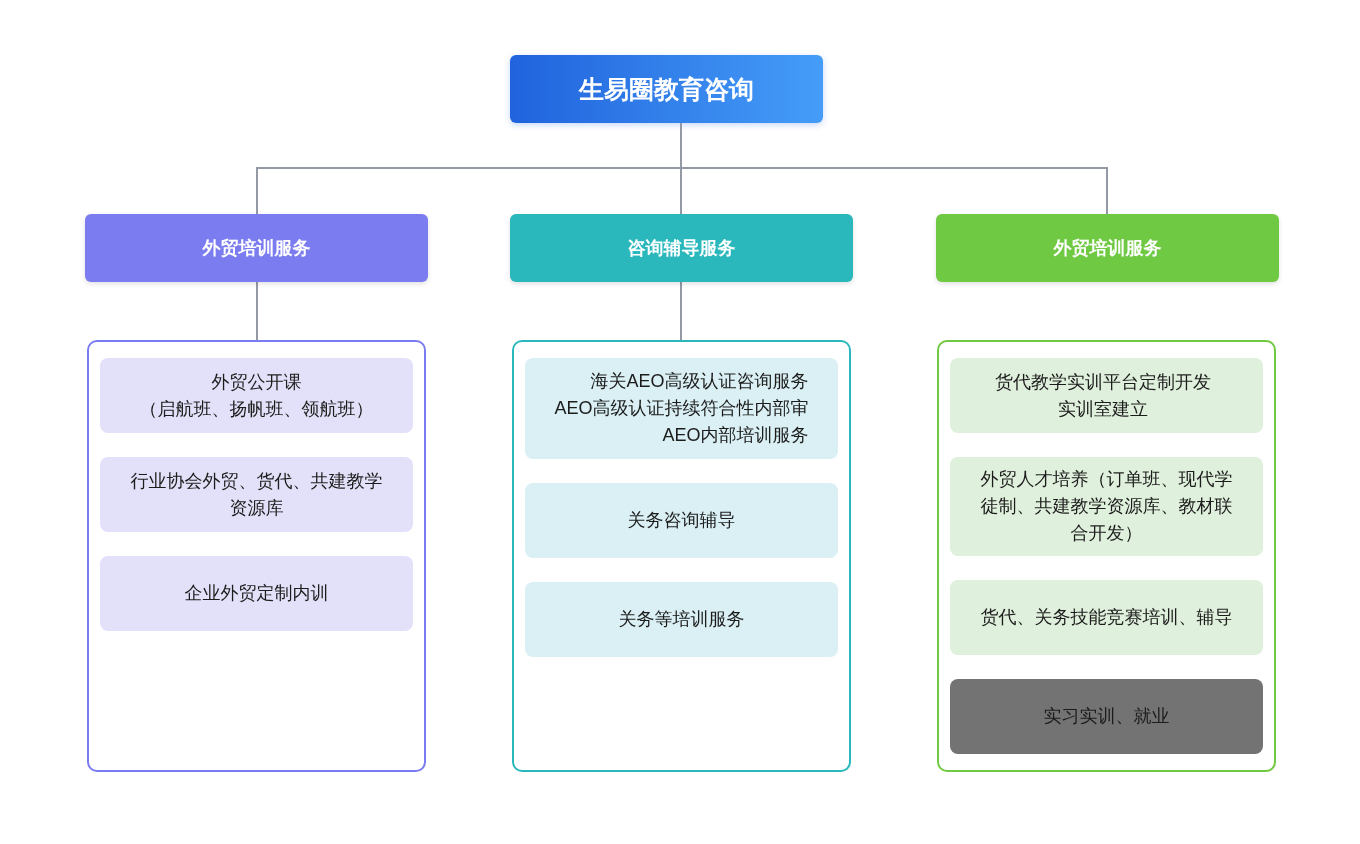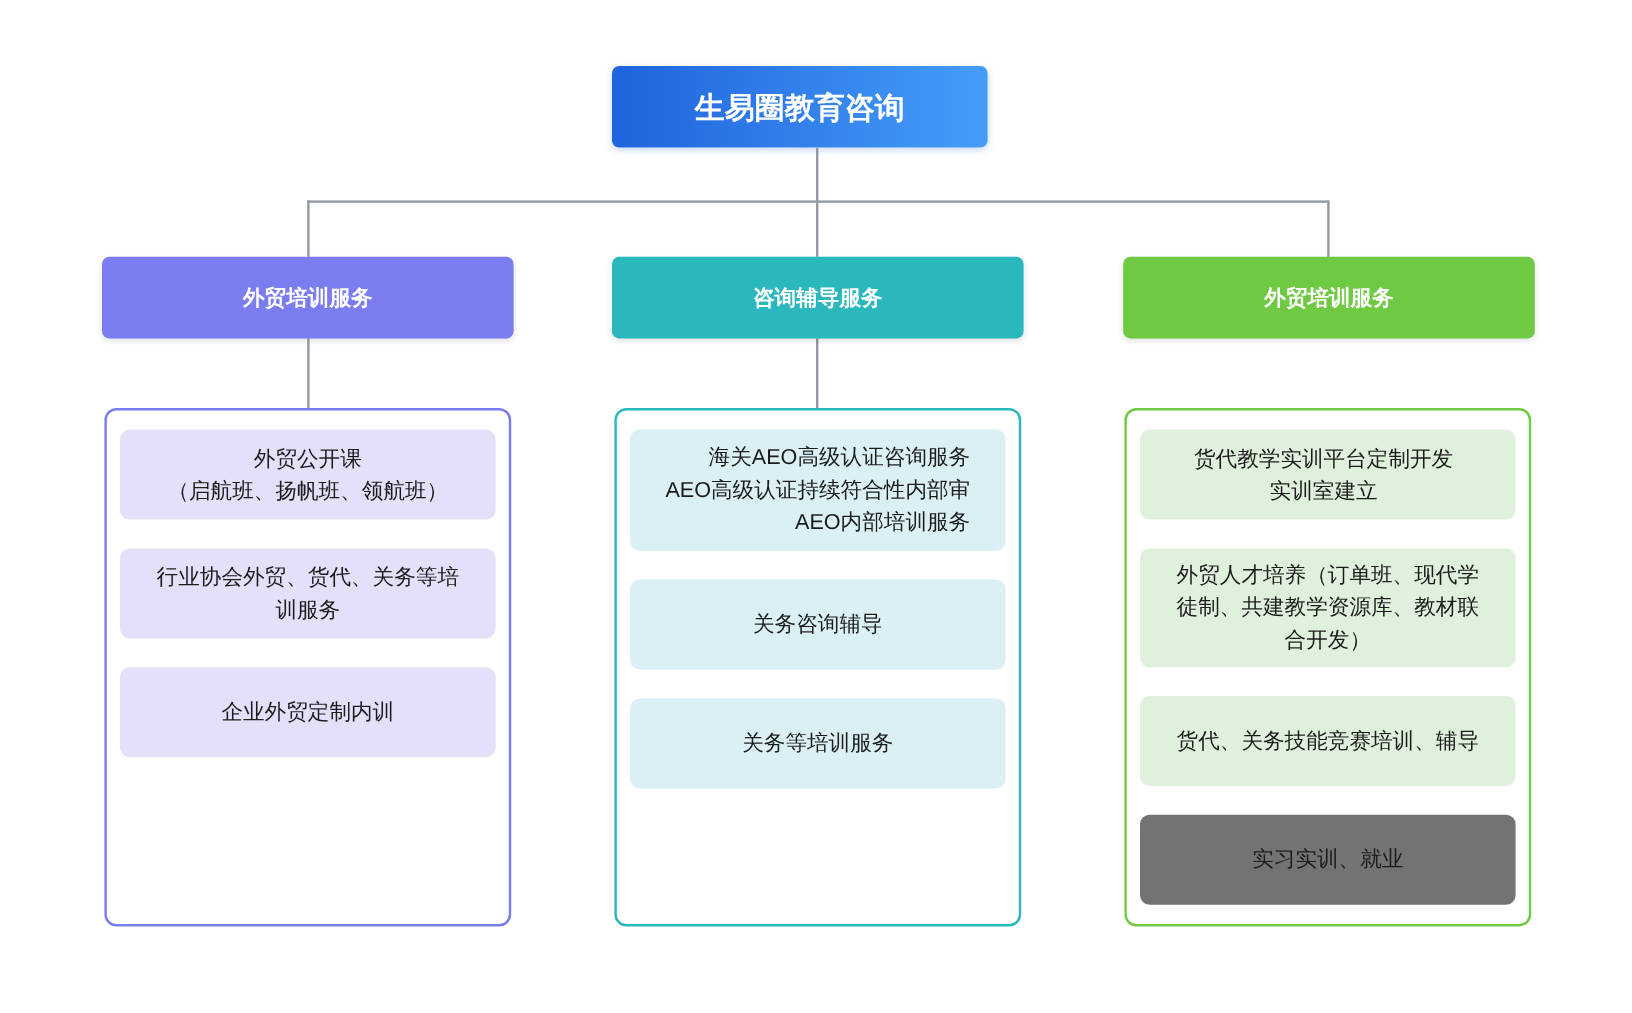--- a/index.html
+++ b/index.html
@@ -96,21 +96,21 @@
   <div class="line vline" style="left: 256px; top: 282px; height: 58px; background: rgb(147, 154, 165);"></div>
   <div class="line vline" style="left: 680px; top: 282px; height: 58px; background: rgb(147, 154, 165);"></div>
 
   <div class="node branch-header header-1" style="background: rgb(123, 124, 240);">外贸培训服务</div>
   <div class="node branch-header header-2" style="background: rgb(43, 184, 189);">咨询辅导服务</div>
   <div class="node branch-header header-3" style="background: rgb(112, 201, 67);">外贸培训服务</div>
 
   <div class="panel panel-1" style="border-color: rgb(123, 124, 240);">
     <div class="service-item" style="background: rgb(227, 225, 249);">外贸公开课
 （启航班、扬帆班、领航班）</div>
-    <div class="service-item" style="background: rgb(227, 225, 249);">行业协会外贸、货代、关务等培训服务</div>
+    <div class="service-item" style="background: rgb(227, 225, 249);">行业协会外贸、货代、共建教学资源库</div>
     <div class="service-item" style="background: rgb(227, 225, 249);">企业外贸定制内训</div>
   </div>
 
   <div class="panel panel-2" style="border-color: rgb(43, 184, 189);">
     <div class="service-item" style="background: rgb(218, 240, 244); text-align: right;">海关AEO高级认证咨询服务
 AEO高级认证持续符合性内部审
 AEO内部培训服务</div>
     <div class="service-item" style="background: rgb(218, 240, 244);">关务咨询辅导</div>
     <div class="service-item" style="background: rgb(218, 240, 244);">关务等培训服务</div>
   </div>

